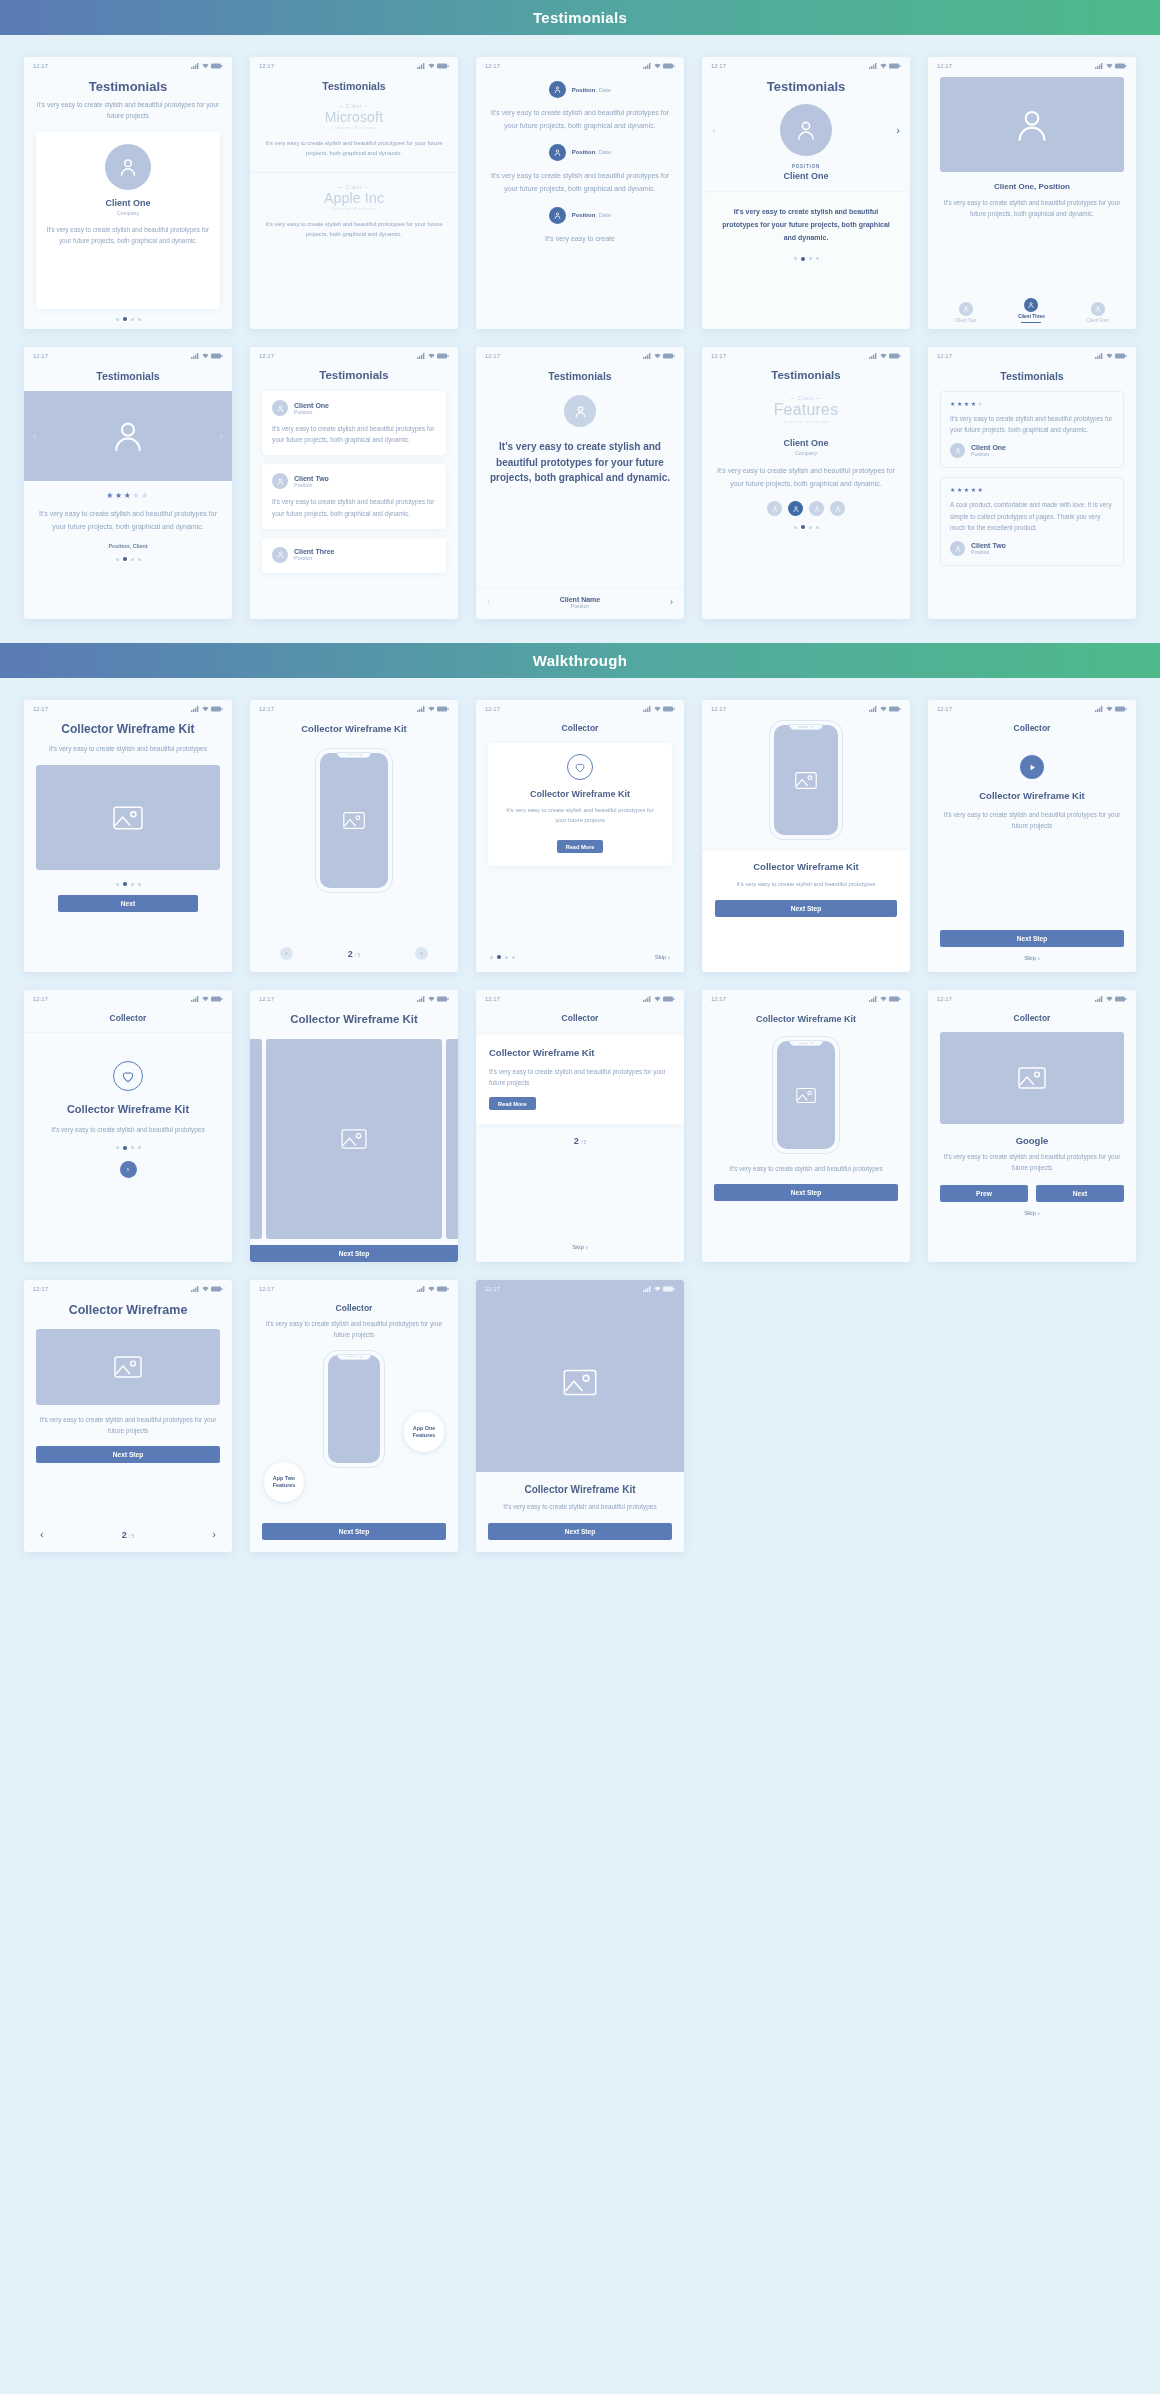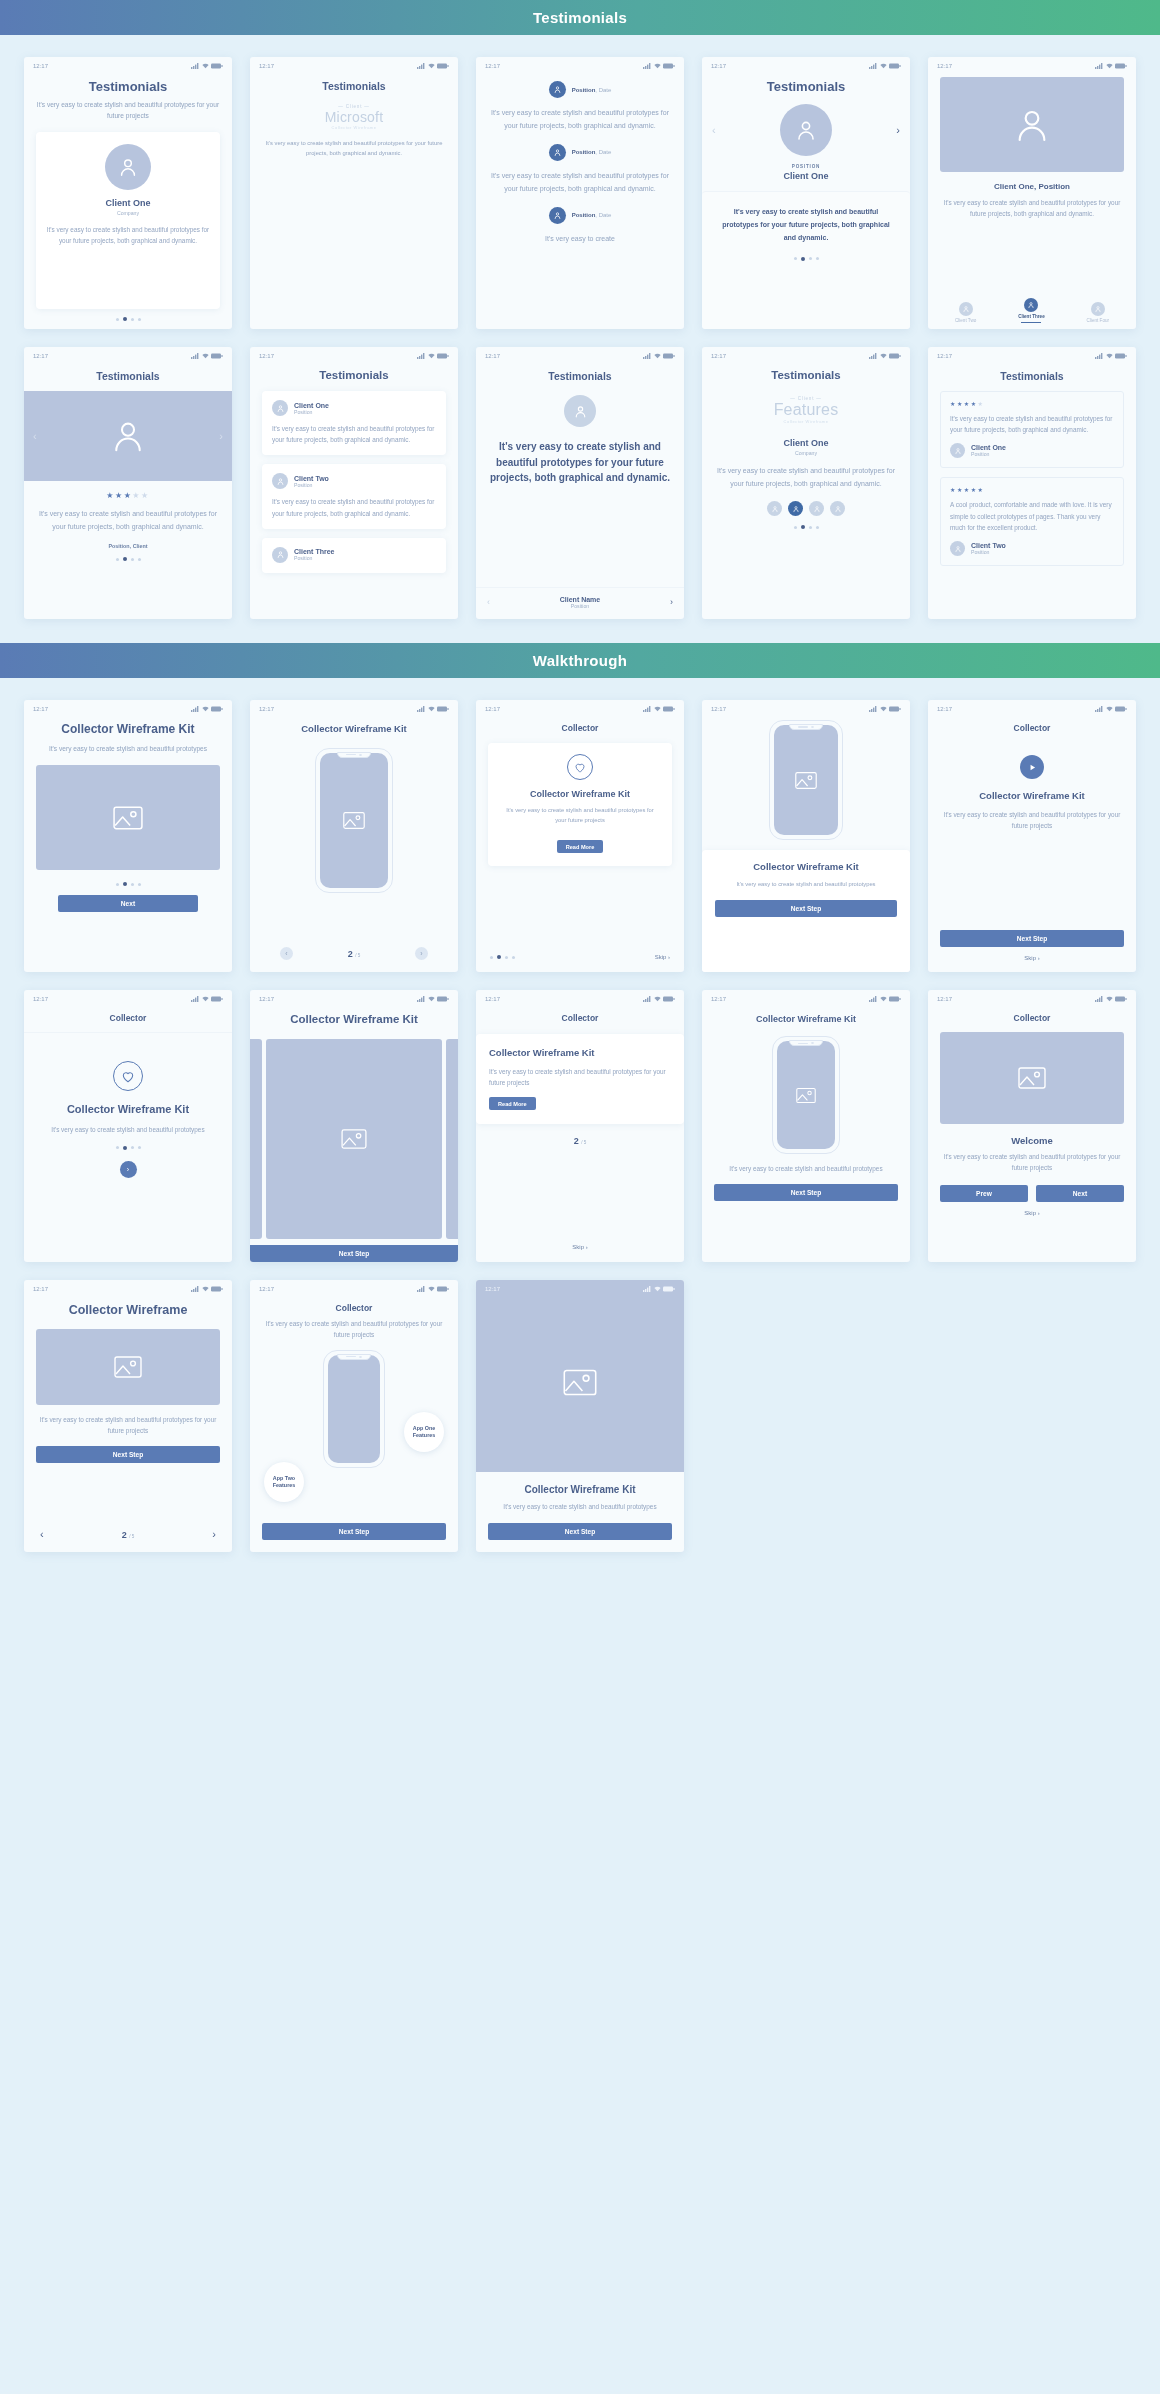--- a/index.html
+++ b/index.html
@@ -166,20 +166,26 @@
       </span>
     </div>
     <div class="body">
       <h2 class="title-sm">Testimonials</h2>
       <div style="padding:12px 14px 13px;">
         <div class="logo-client">— Client —</div>
         <div class="logo-name">Microsoft</div>
         <div class="logo-sub">Collector Wireframe</div>
         <div class="txt" style="margin-top:9px;font-size:5.8px;">It's very easy to create stylish and beautiful prototypes for your future projects, both graphical and dynamic.</div>
       </div>
+      <div class="row-sep" style="padding:12px 14px 13px;">
+        <div class="logo-client">— Client —</div>
+        <div class="logo-name">Apple Inc</div>
+        <div class="logo-sub">Collector Wireframe</div>
+        <div class="txt" style="margin-top:9px;font-size:5.8px;">It's very easy to create stylish and beautiful prototypes for your future projects, both graphical and dynamic.</div>
+      </div>
     </div>
   </div>
 
   <div class="phone">
     <div class="statusbar">
       <span>12:17</span>
       <span class="sb-icons">
         <svg width="9" height="6" viewBox="0 0 9 6">
             <rect x="0" y="4" width="1.4" height="2" fill="#8fa2bd"></rect>
             <rect x="2" y="3" width="1.4" height="3" fill="#8fa2bd"></rect>
@@ -976,21 +982,21 @@
     </div>
     <div class="body pad">
       <h2 class="title-sm" style="font-size:8.5px;">Collector</h2>
       <div class="img-ph" style="height:92px;margin-top:9px;">
         <svg width="28" height="24" viewBox="0 0 28 24" fill="none" stroke="#fff" stroke-width="1.4">
             <rect x="1" y="2" width="26" height="20" rx="2"></rect>
             <circle cx="19" cy="8.5" r="2.4"></circle>
             <path d="M2 19l7-8 7 8" stroke-linejoin="round"></path>
           </svg>
       </div>
-      <div class="name-b" style="text-align:center;font-size:9.5px;margin-top:11px;">Welcome</div>
+      <div class="name-b" style="text-align:center;font-size:9.5px;margin-top:11px;">Google</div>
       <div class="txt" style="margin-top:6px;">It's very easy to create stylish and beautiful prototypes for your future projects</div>
       <div style="display:flex;gap:8px;margin-top:11px;">
         <button class="btn" style="flex:1;">Prew</button>
         <button class="btn" style="flex:1;">Next</button>
       </div>
       <div class="skip" style="margin:8px 0 11px;">Skip ›</div>
     </div>
   </div>
 
   <div class="phone">

